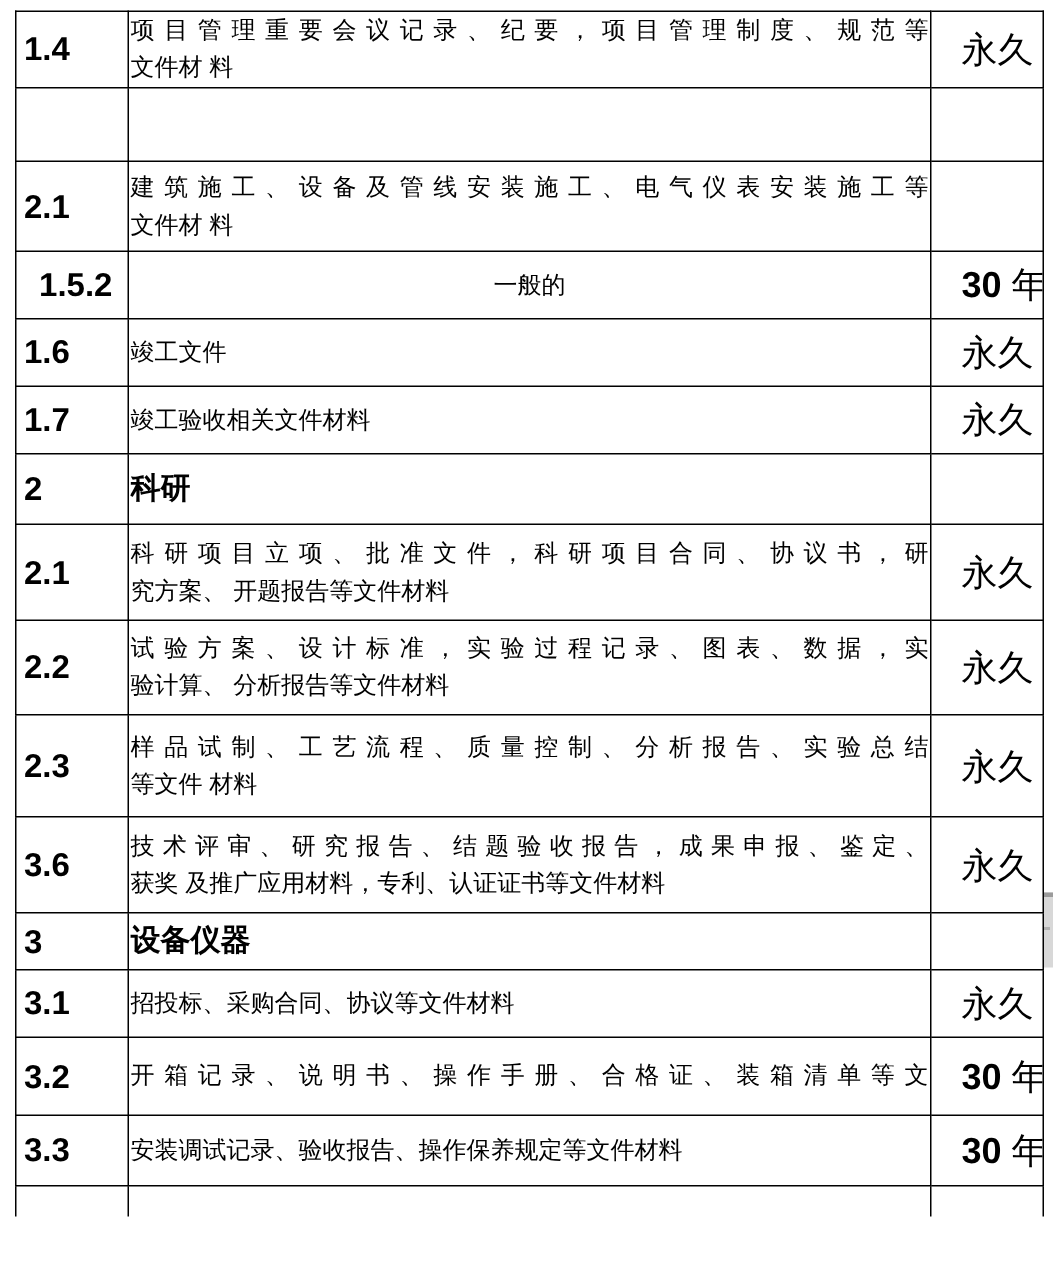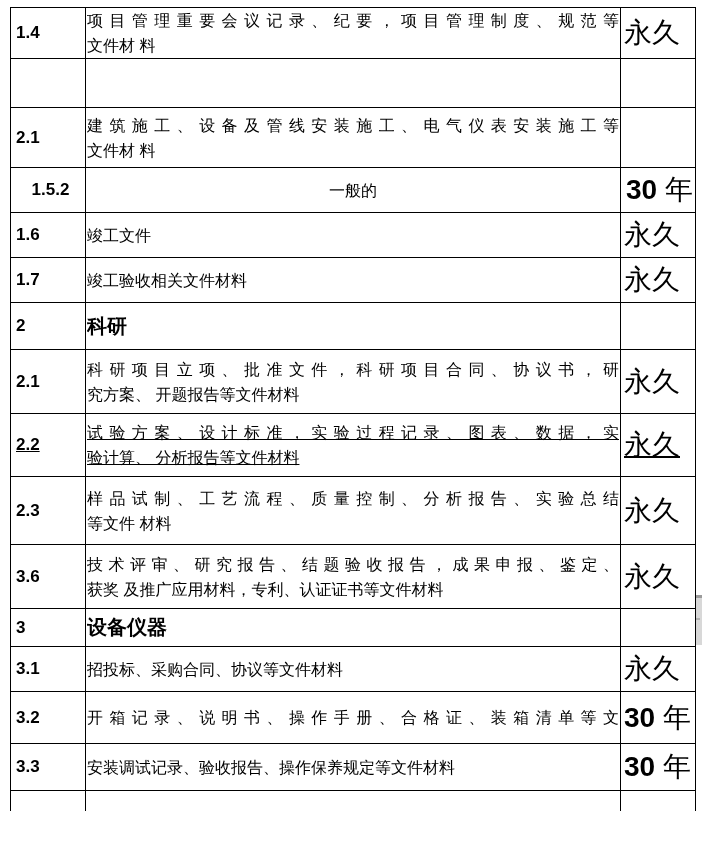--- a/index.html
+++ b/index.html
@@ -25,21 +25,21 @@
     vertical-align: middle;
     overflow: hidden;
     color: #000000;
   }
   col.c-num { width: 75px; }
   col.c-desc { width: 535px; }
   col.c-ret { width: 75px; }
 
   td.num {
     font-weight: bold;
-    font-size: 17px;
+    font-size: 22px;
     padding-left: 5px;
   }
   td.desc {
     font-size: 16px;
     padding: 0 1px;
   }
   td.desc .l {
     line-height: 25px;
     white-space: pre;
     overflow: hidden;
@@ -47,22 +47,22 @@
   td.desc .l.j {
     text-align: justify;
     text-align-last: justify;
     white-space: normal;
   }
   td.desc.section {
     font-weight: bold;
     font-size: 20px;
   }
   td.ret {
-    font-size: 28px;
-    padding-left: 3px;
+    font-size: 24px;
+    padding-left: 20px;
     white-space: pre;
   }
   tr.sliver td { border-bottom: none; }
 
   .scrollbar-thumb {
     position: absolute;
     left: 696px;
     top: 595px;
     width: 6px;
     height: 50px;
@@ -152,21 +152,21 @@
 
   <tr style="height:64px;">
     <td class="num">2.1</td>
     <td class="desc">
       <div class="l j">科研项目立项、批准文件，科研项目合同、协议书，研</div>
       <div class="l">究方案、 开题报告等文件材料</div>
     </td>
     <td class="ret">永久</td>
   </tr>
 
-  <tr style="height:63px;text-decoration:underline;">
+  <tr style="height:63px;">
     <td class="num">2.2</td>
     <td class="desc">
       <div class="l j">试验方案、设计标准，实验过程记录、图表、数据，实</div>
       <div class="l">验计算、 分析报告等文件材料</div>
     </td>
     <td class="ret">永久</td>
   </tr>
 
   <tr style="height:68px;">
     <td class="num">2.3</td>

